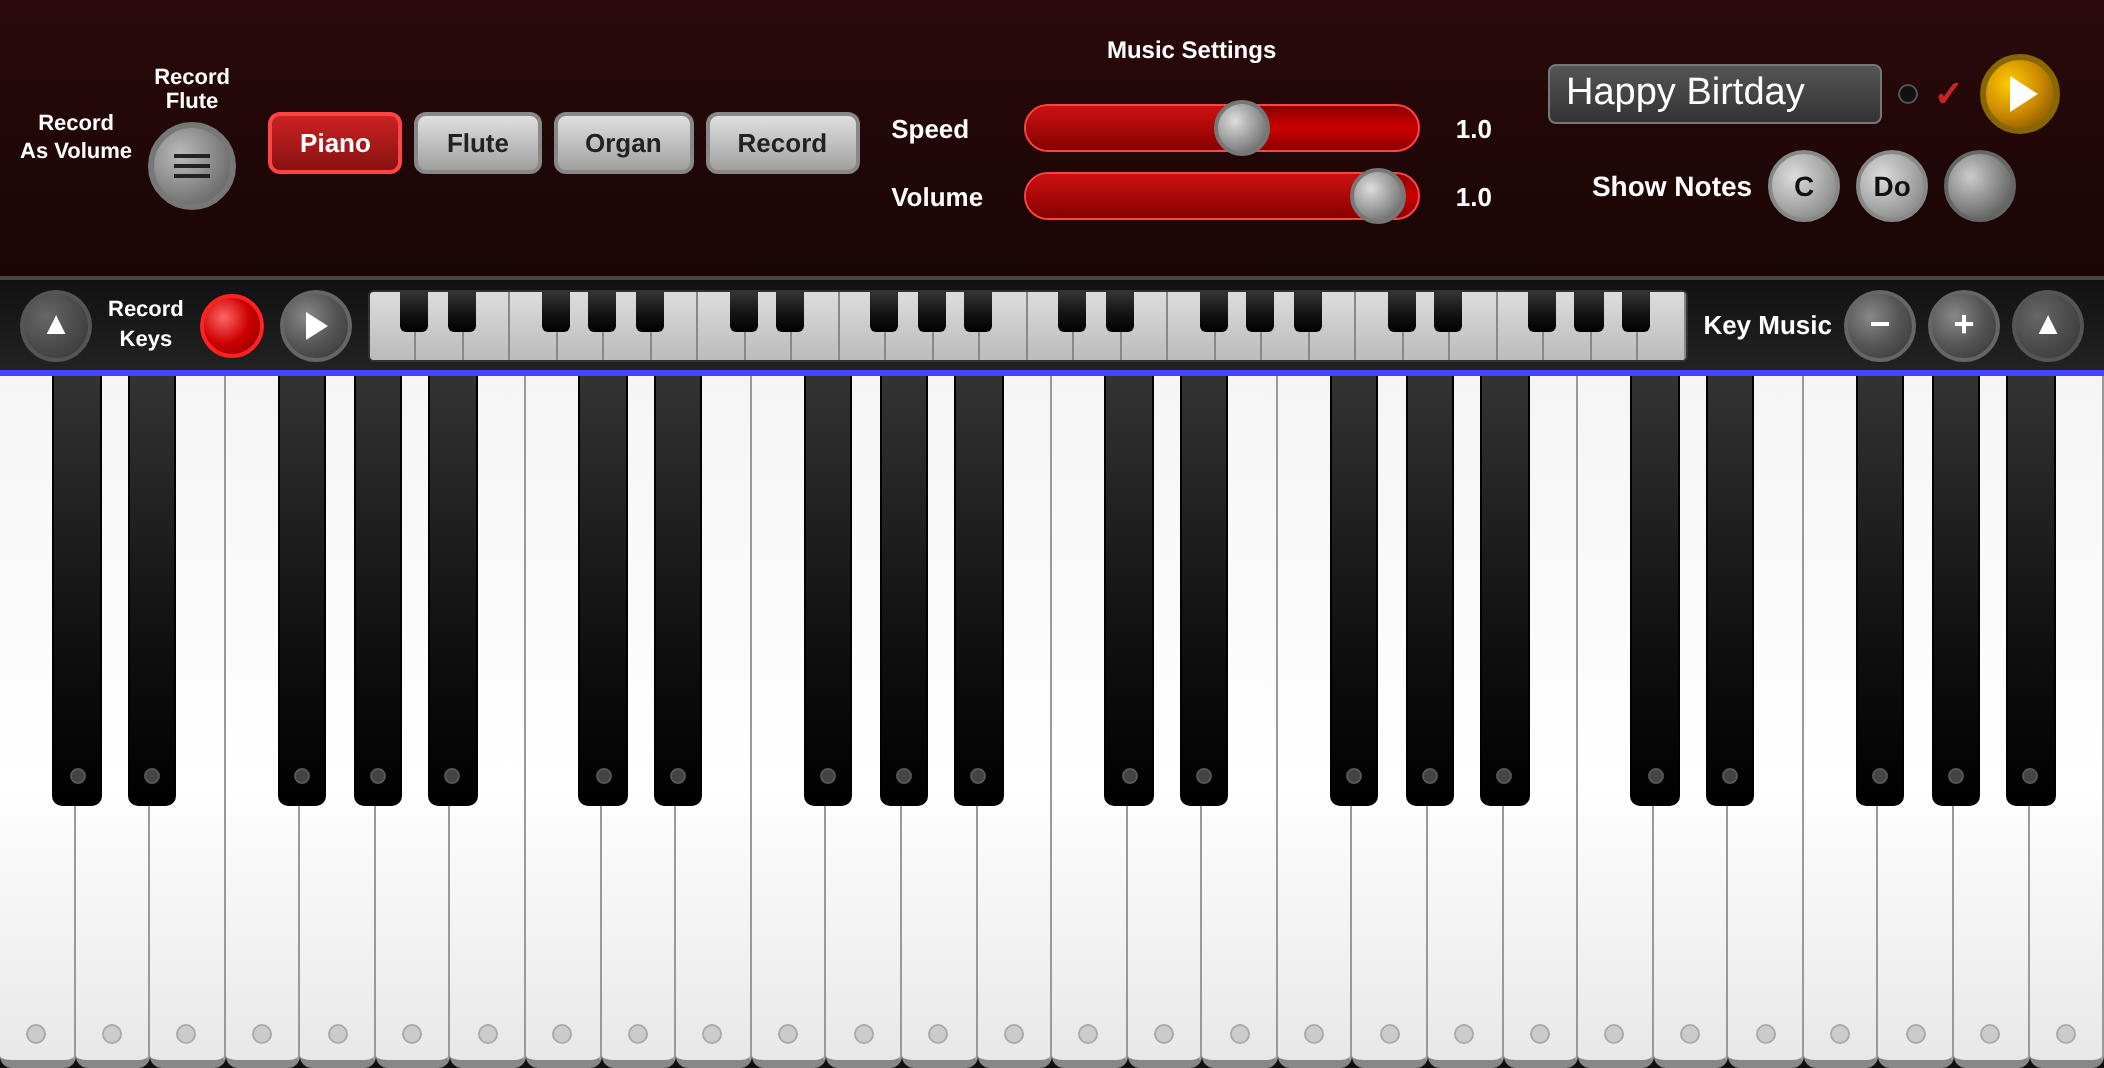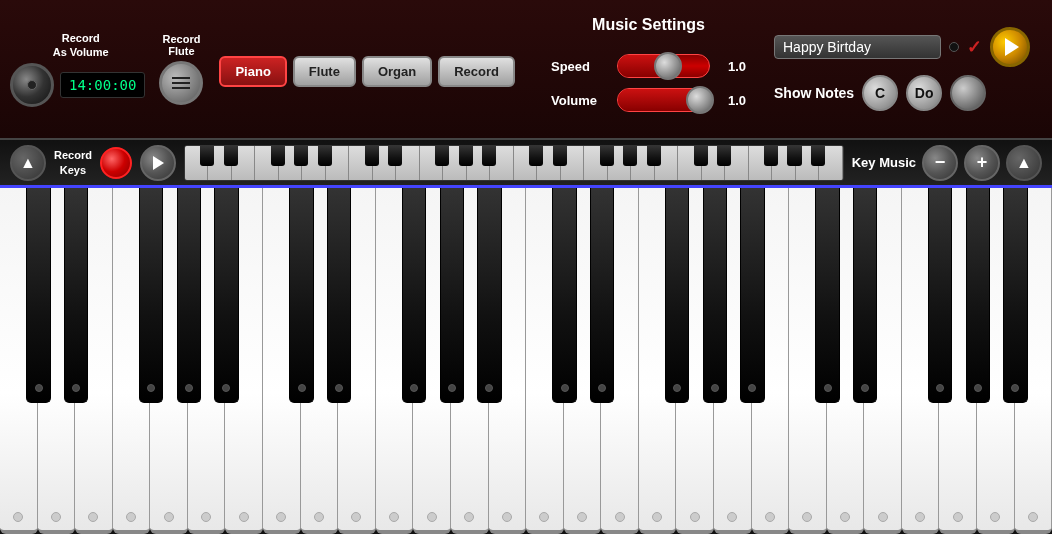--- a/index.html
+++ b/index.html
@@ -131,21 +131,21 @@
     
     .music-settings {
       flex: 1;
       display: flex;
       flex-direction: column;
       align-items: center;
       padding: 8px 16px;
     }
     .music-settings-title {
       color: white;
-      font-size: 16px;
+      font-size: 12px;
       font-weight: bold;
       margin-bottom: 20px;
     }
     .slider-row {
       display: flex;
       align-items: center;
       width: 100%;
       margin-bottom: 10px;
     }
     .slider-label {
@@ -210,21 +210,21 @@
       gap: 8px;
       margin-bottom: 8px;
     }
     .song-select {
       flex: 1;
       background: linear-gradient(180deg, #555 0%, #333 100%);
       color: white;
       border: 1px solid #777;
       border-radius: 4px;
       padding: 3px 8px;
-      font-size: 14px;
+      font-size: 19px;
     }
     .checkmark {
       color: #cc2222;
       font-size: 18px;
       font-weight: bold;
     }
     .dot-indicator {
       width: 10px;
       height: 10px;
       background: #111;
@@ -247,20 +247,21 @@
       height: 0;
       border-top: 9px solid transparent;
       border-bottom: 9px solid transparent;
       border-left: 14px solid #fff;
       margin-left: 3px;
     }
     .show-notes-row {
       display: flex;
       align-items: center;
       gap: 8px;
+      justify-content: center;
     }
     .show-notes-label {
       color: white;
       font-size: 14px;
       font-weight: bold;
     }
     .note-btn {
       width: 36px;
       height: 36px;
       border-radius: 50%;
@@ -441,45 +442,39 @@
 
 <div class="top-bar">
 
   <div class="record-as-sound">
     <div class="record-as-sound-row">
       <div style="display:flex;flex-direction:column;align-items:center;">
         <div class="record-label">
           <span>Record</span><br>
           <span>As Volume</span>
         </div>
-        <div style="display:flex;align-items:center;margin-top:4px;">
-          <div class="knob-circle">
-            <div class="knob-inner"></div>
-          </div>
-          <div class="time-display">14:00:00</div>
-        </div>
       </div>
     </div>
   </div>
 
   <div class="record-list-section">
     <div class="record-list-label">
       <span>Record</span><br>
       <span>Flute</span>
     </div>
     <div class="list-button">
       <div class="list-icon">
         <span></span>
           <span></span>
           <span></span>
       </div>
     </div>
   </div>
 
-  <div style="display:flex;flex-direction:column;justify-content:flex-end;gap:6px;margin-right:20px;">
+  <div style="display:flex;flex-direction:column;justify-content:flex-end;gap:6px;margin-right:0;">
     <div class="instrument-buttons">
       <button class="inst-btn active">Piano</button>
       <button class="inst-btn">Flute</button>
       <button class="inst-btn">Organ</button>
       <button class="inst-btn">Record</button>
     </div>
   </div>
 
   <div class="music-settings">
     <div class="music-settings-title">Music Settings</div>

